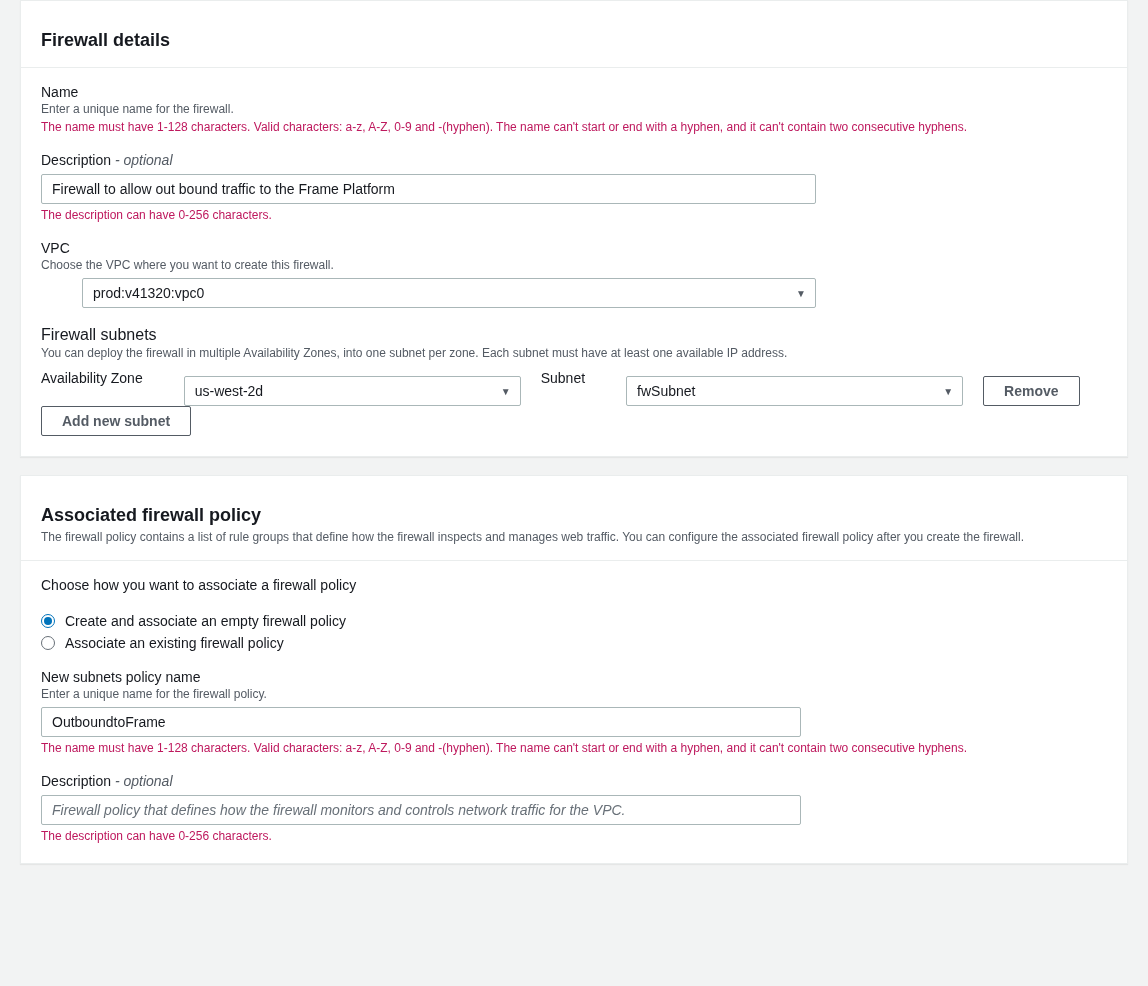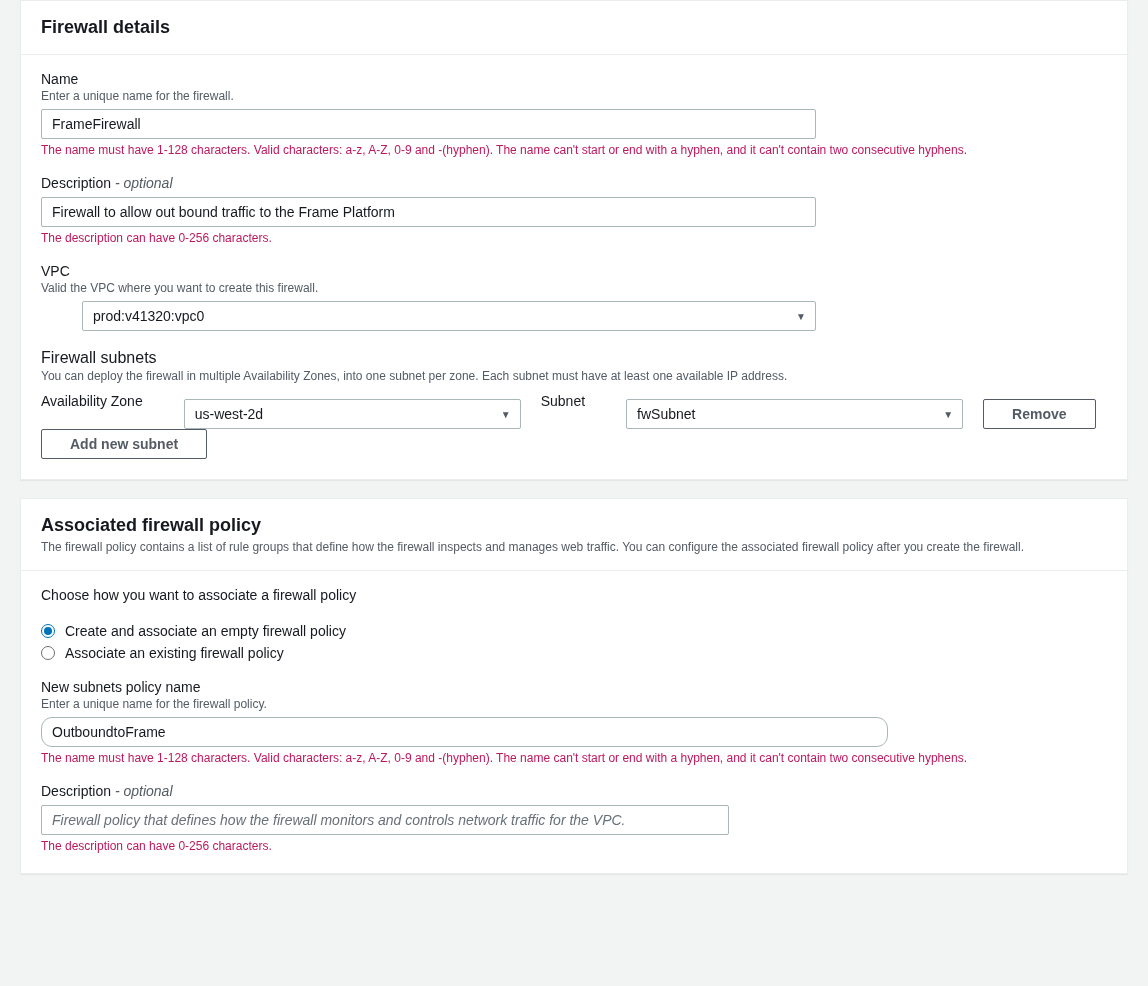--- a/index.html
+++ b/index.html
@@ -18,21 +18,21 @@
     background: #fff;
     border: 1px solid #eaeded;
     box-shadow: 0 1px 1px rgba(0,0,0,0.05);
     margin-top: 0;
     margin-bottom: 18px;
   }
   .panel + .panel {
     margin-top: 18px;
   }
   .panel-header {
-    padding: 16px 20px 16px 20px;
+    padding: 29px 20px 16px 20px;
     border-bottom: 1px solid #eaeded;
   }
   .panel-header h2 {
     margin: 0;
     font-size: 18px;
     font-weight: 700;
     color: #16191f;
   }
   .panel-header .panel-desc {
     margin-top: 4px;
@@ -118,21 +118,21 @@
     display: flex;
     gap: 20px;
     align-items: flex-end;
     margin-top: 10px;
   }
   .col {
     display: flex;
     flex-direction: row;
   }
   .btn {
-    padding: 6px 28px;
+    padding: 6px 20px;
     font-size: 14px;
     font-weight: 700;
     border: 1px solid #545b64;
     background: #fff;
     color: #545b64;
     border-radius: 2px;
     cursor: pointer;
     white-space: nowrap;
   }
   .btn.secondary {
@@ -184,35 +184,34 @@
 
 <div class="panel">
   <div class="panel-header">
     <h2>Firewall details</h2>
   </div>
   <div class="panel-body">
 
     <div class="form-group">
       <div class="field-label">Name</div>
       <div class="field-sublabel">Enter a unique name for the firewall.</div>
-      <input type="text" class="text-input" value="FrameFirewall" style="">
       <div class="field-hint">The name must have 1-128 characters. Valid characters: a-z, A-Z, 0-9 and -(hyphen). The name can't start or end with a hyphen, and it can't contain two consecutive hyphens.</div>
     </div>
 
     <div class="form-group">
       <div class="field-label">
         <span>Description</span><span class="optional"> - optional</span>
       </div>
       <input type="text" class="text-input" value="Firewall to allow out bound traffic to the Frame Platform" style="">
       <div class="field-hint">The description can have 0-256 characters.</div>
     </div>
 
     <div class="form-group">
       <div class="field-label">VPC</div>
-      <div class="field-sublabel">Valid the VPC where you want to create this firewall.</div>
+      <div class="field-sublabel">Choose the VPC where you want to create this firewall.</div>
       <div class="select-wrap">
         <button type="button" class="select-box">prod:v41320:vpc0</button>
         <span class="select-caret">▼</span>
       </div>
     </div>
 
     <div class="form-group">
       <h3 class="section-sub">Firewall subnets</h3>
       <div class="field-sublabel">You can deploy the firewall in multiple Availability Zones, into one subnet per zone. Each subnet must have at least one available IP address.</div>
 
@@ -259,26 +258,26 @@
         <label class="radio-option">
           <span class="radio-circle"></span>
           <span>Associate an existing firewall policy</span>
         </label>
       </div>
     </div>
 
     <div class="form-group">
       <div class="field-label">New subnets policy name</div>
       <div class="field-sublabel">Enter a unique name for the firewall policy.</div>
-      <input type="text" class="text-input" style="width: 847px; border-radius: 11px;" value="OutboundtoFrame">
+      <input type="text" class="text-input" style="width: 760px;" value="OutboundtoFrame">
       <div class="field-hint">The name must have 1-128 characters. Valid characters: a-z, A-Z, 0-9 and -(hyphen). The name can't start or end with a hyphen, and it can't contain two consecutive hyphens.</div>
     </div>
 
     <div class="form-group">
       <div class="field-label">
         <span>Description</span><span class="optional"> - optional</span>
       </div>
-      <input type="text" class="text-input" style="width: 688px;" placeholder="Firewall policy that defines how the firewall monitors and controls network traffic for the VPC.">
+      <input type="text" class="text-input" style="width: 760px;" placeholder="Firewall policy that defines how the firewall monitors and controls network traffic for the VPC.">
       <div class="field-hint">The description can have 0-256 characters.</div>
     </div>
 
   </div>
 </div>
 
 </body></html>

